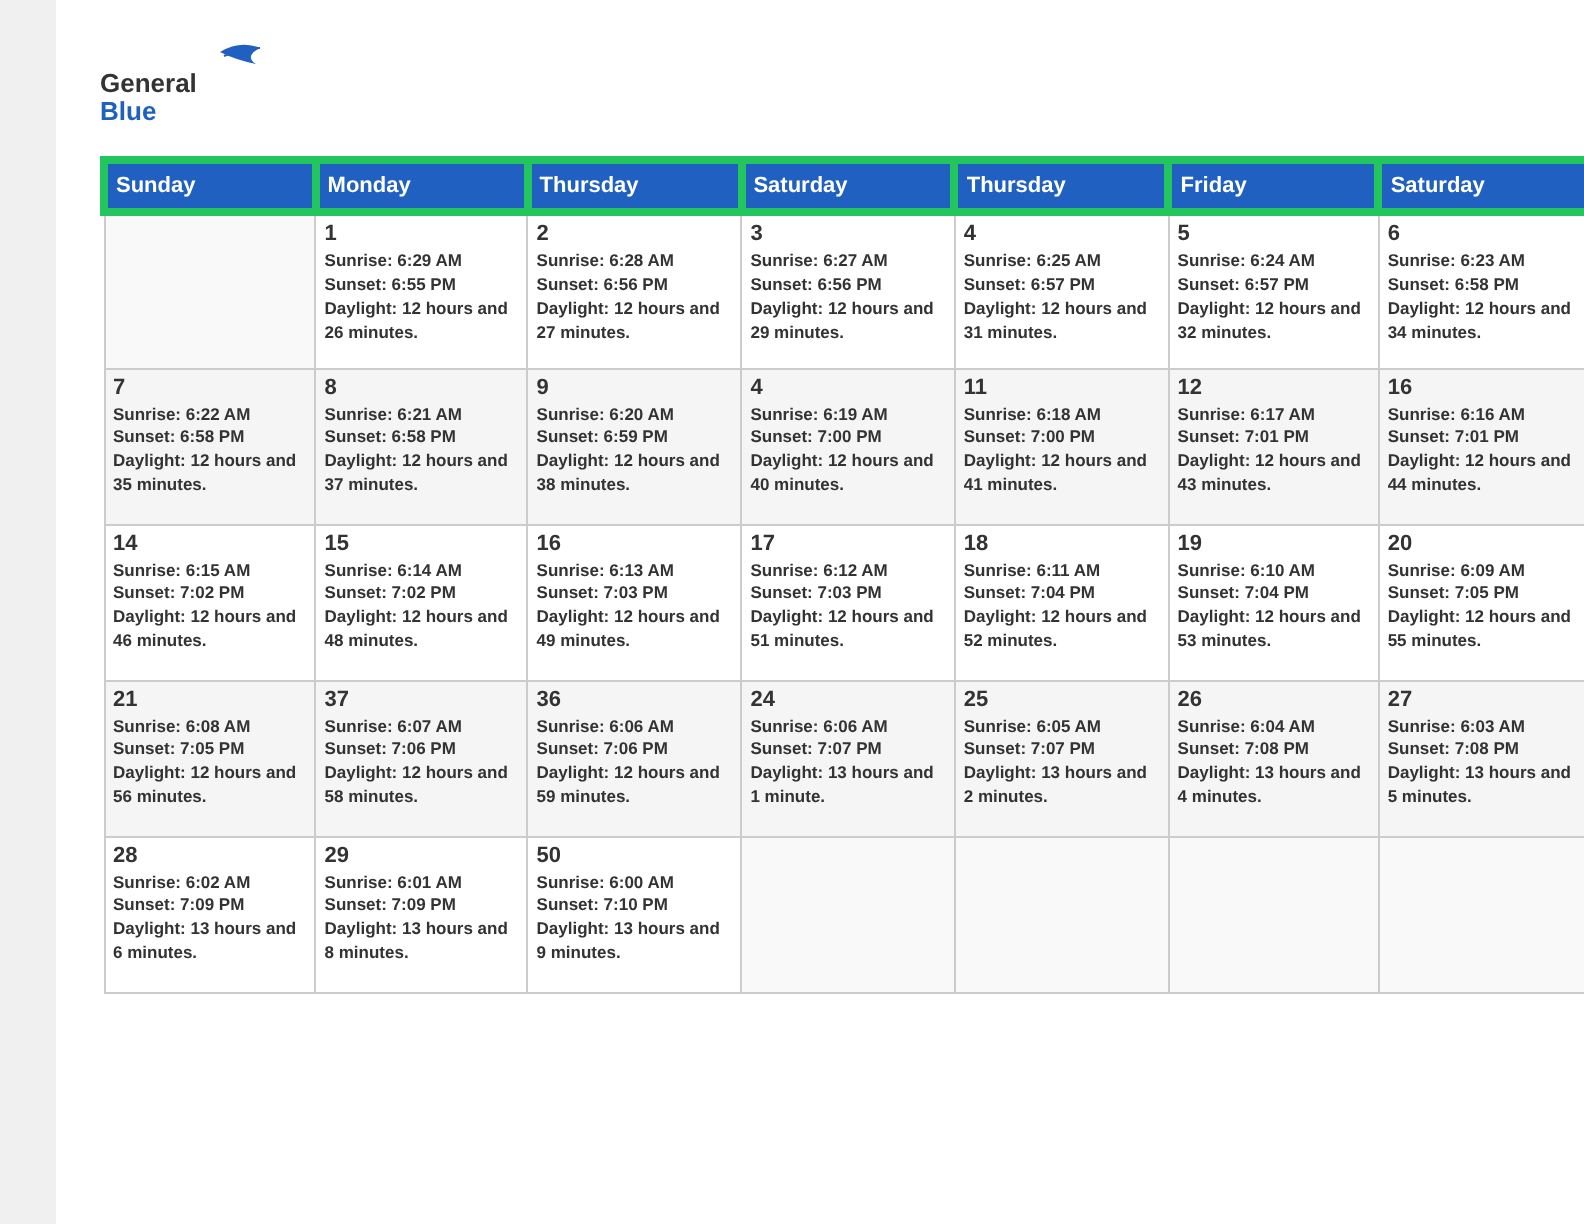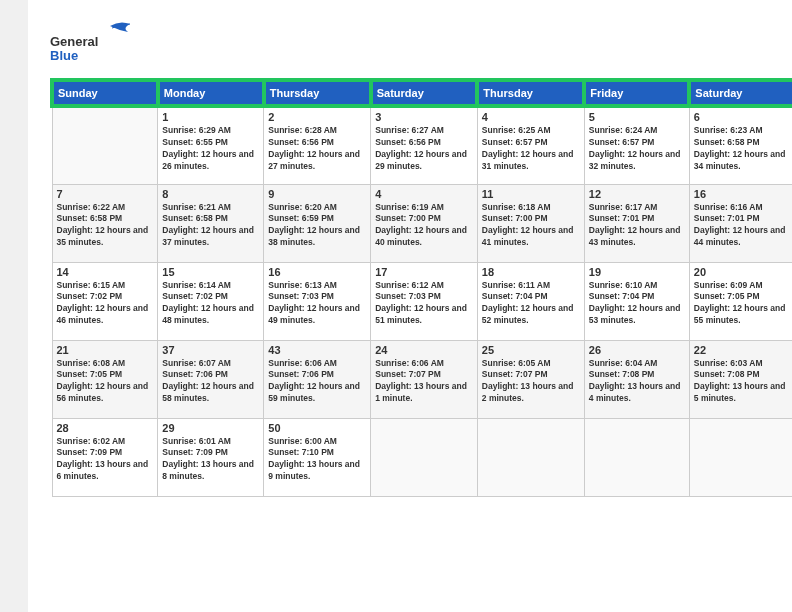--- a/index.html
+++ b/index.html
@@ -204,37 +204,37 @@
         <tr class="row-shaded">
           <td>
             <span class="day-num">21</span>
             <div class="cell-text">Sunrise: 6:08 AM<br>Sunset: 7:05 PM<br>Daylight: 12 hours and 56 minutes.</div>
           </td>
           <td>
             <span class="day-num">37</span>
             <div class="cell-text">Sunrise: 6:07 AM<br>Sunset: 7:06 PM<br>Daylight: 12 hours and 58 minutes.</div>
           </td>
           <td>
-            <span class="day-num">43</span>
+            <span class="day-num">36</span>
             <div class="cell-text">Sunrise: 6:06 AM<br>Sunset: 7:06 PM<br>Daylight: 12 hours and 59 minutes.</div>
           </td>
           <td>
             <span class="day-num">24</span>
             <div class="cell-text">Sunrise: 6:06 AM<br>Sunset: 7:07 PM<br>Daylight: 13 hours and 1 minute.</div>
           </td>
           <td>
             <span class="day-num">25</span>
             <div class="cell-text">Sunrise: 6:05 AM<br>Sunset: 7:07 PM<br>Daylight: 13 hours and 2 minutes.</div>
           </td>
           <td>
             <span class="day-num">26</span>
             <div class="cell-text">Sunrise: 6:04 AM<br>Sunset: 7:08 PM<br>Daylight: 13 hours and 4 minutes.</div>
           </td>
           <td>
-            <span class="day-num">22</span>
+            <span class="day-num">27</span>
             <div class="cell-text">Sunrise: 6:03 AM<br>Sunset: 7:08 PM<br>Daylight: 13 hours and 5 minutes.</div>
           </td>
         </tr>
         <tr>
           <td>
             <span class="day-num">28</span>
             <div class="cell-text">Sunrise: 6:02 AM<br>Sunset: 7:09 PM<br>Daylight: 13 hours and 6 minutes.</div>
           </td>
           <td>
             <span class="day-num">29</span>

